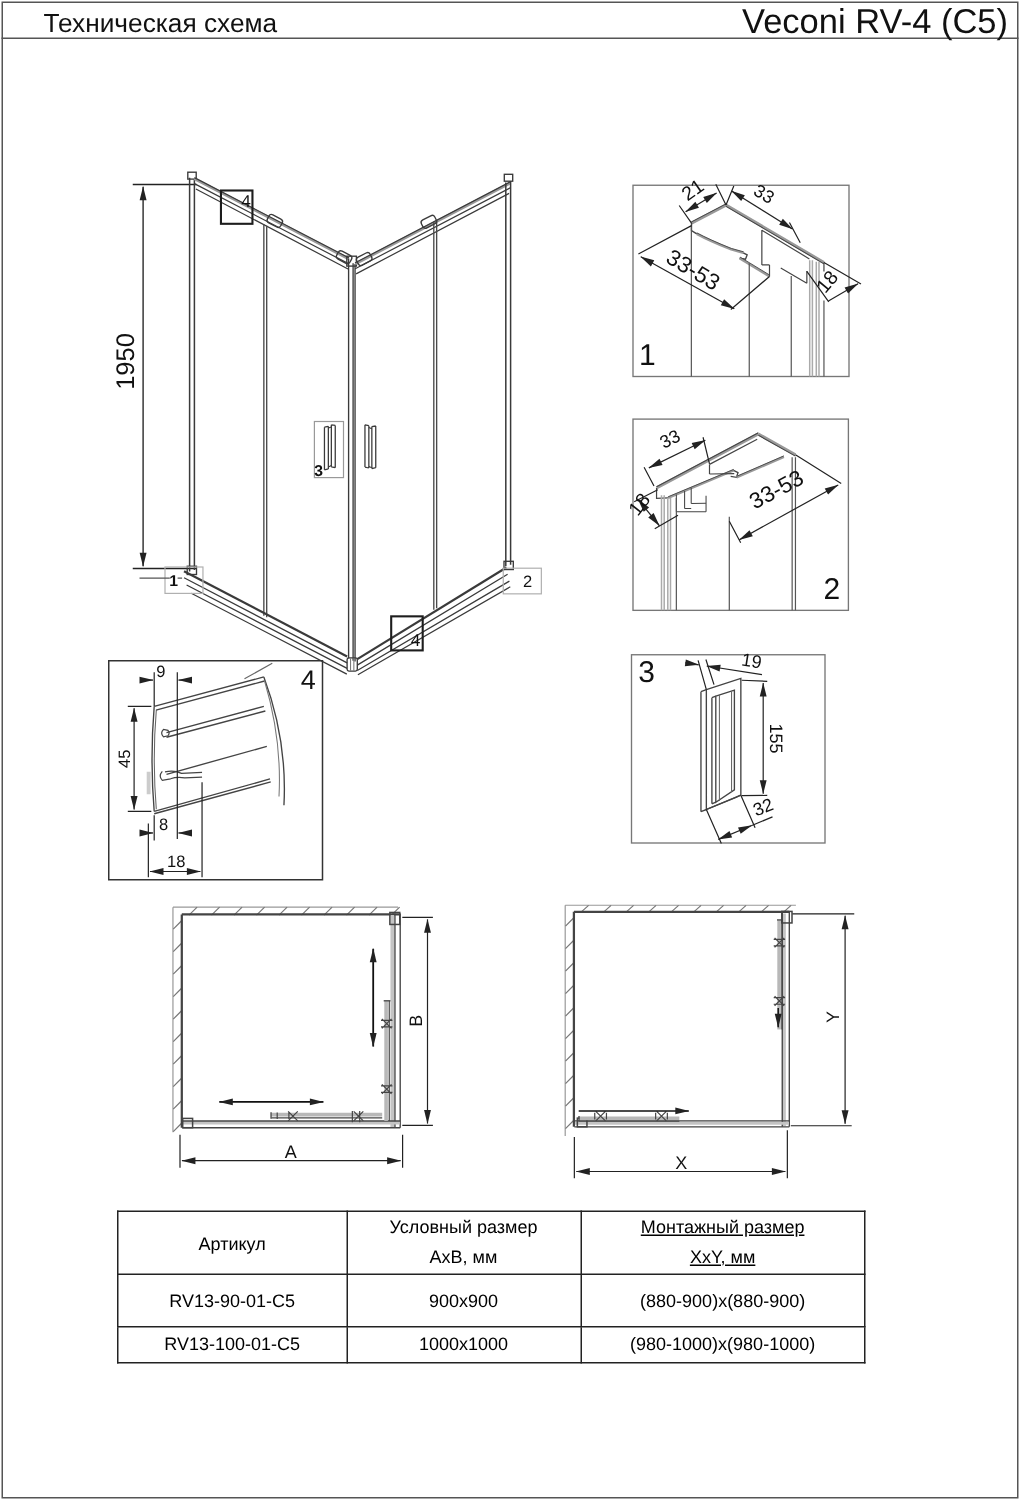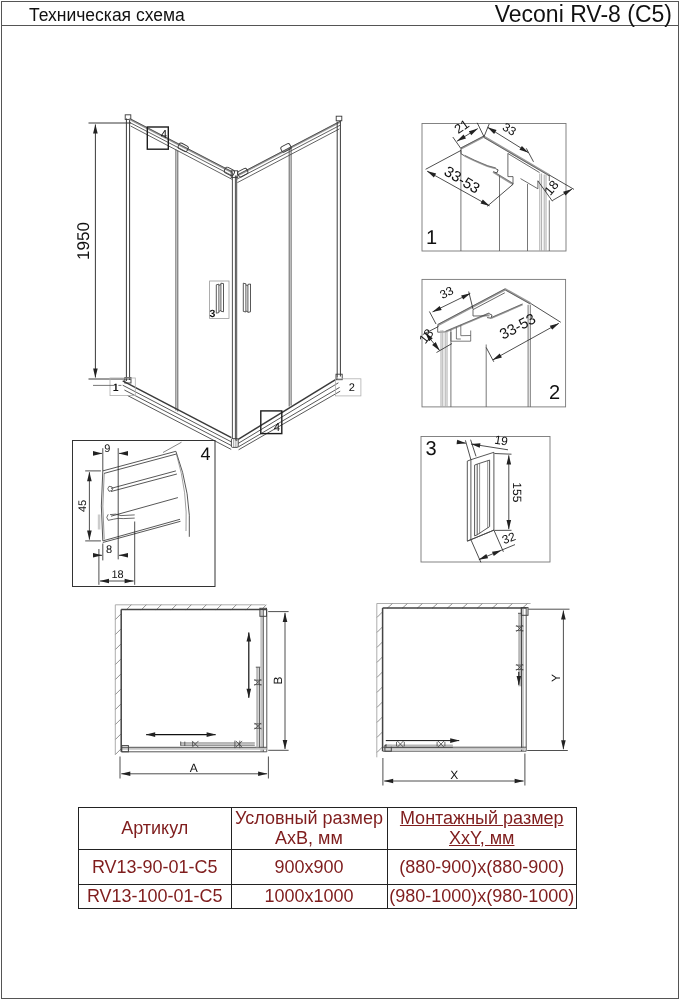--- a/index.html
+++ b/index.html
@@ -8,21 +8,21 @@
 .abs{position:absolute;}
 </style></head>
 <body>
 
 <div class="abs" style="left:1px;top:1px;width:676px;height:996px;border:1px solid #555;"></div>
 
 <div class="abs" style="left:1px;top:25px;width:678px;height:1px;background:#555;"></div>
 
 <div class="abs" style="left:29px;top:5px;font-size:17.5px;text-align:center;">Техническая схема</div>
 
-<div class="abs" style="right:8px;top:1px;font-size:23px;">Veconi RV-8 (C5)</div>
+<div class="abs" style="right:8px;top:1px;font-size:23px;">Veconi RV-4 (C5)</div>
 <svg class="abs" style="left:0;top:0" width="680" height="1000" viewBox="0 0 680 1000" fill="none" stroke-linecap="butt">
 <defs>
 <marker id="ar" viewBox="0 0 10 6" markerWidth="10" markerHeight="6" refX="9.3" refY="3" orient="auto-start-reverse" markerUnits="userSpaceOnUse">
         <path d="M0.3,0.7 L9.6,3 L0.3,5.3 Z" fill="#222" stroke="none"></path>
       </marker>
 <pattern id="hat" patternUnits="userSpaceOnUse" width="7" height="7" patternTransform="rotate(0)">
         <path d="M-1,8 L8,-1" stroke="#777" stroke-width="0.8"></path>
       </pattern>
 </defs>
 
@@ -378,21 +378,21 @@
 </g>
 
 <g stroke="#222" stroke-width="0.8">
 <path d="M528.3,609.2 L569.5,609.2 M527.2,750.5 L567.8,750.5"></path>
 <path d="M563.4,610.5 L563.4,749.2" marker-start="url(#ar)" marker-end="url(#ar)"></path>
 <text transform="translate(559.5,678) rotate(-90)" text-anchor="middle" font-size="12" fill="#111" stroke="none">Y</text>
 </g>
 </g>
 </svg>
 
-<table class="abs" style="left:78px;top:807px;border-collapse:collapse;table-layout:fixed;font-size:18px;text-align:center;color:#7f1d1d;">
+<table class="abs" style="left:78px;top:807px;border-collapse:collapse;table-layout:fixed;font-size:12px;text-align:center;color:#000000;">
 <colgroup>
       <col style="width:152.5px">
       <col style="width:156px">
       <col style="width:189.5px">
     </colgroup>
 <tbody>
 
 <tr style="height:41px;">
 <td style="border:1.4px solid #222;">Артикул</td>
 <td style="border:1.4px solid #222;line-height:19.5px;margin-top:48px;">Условный размер<br>АхВ, мм</td>

